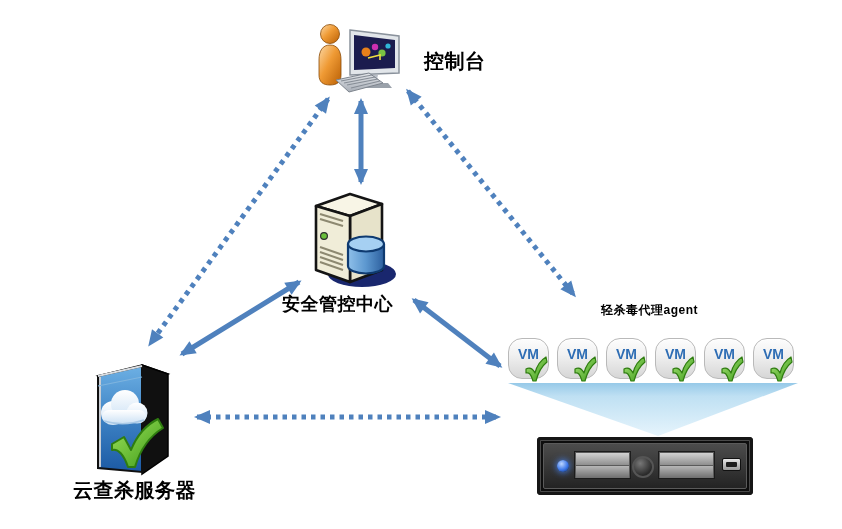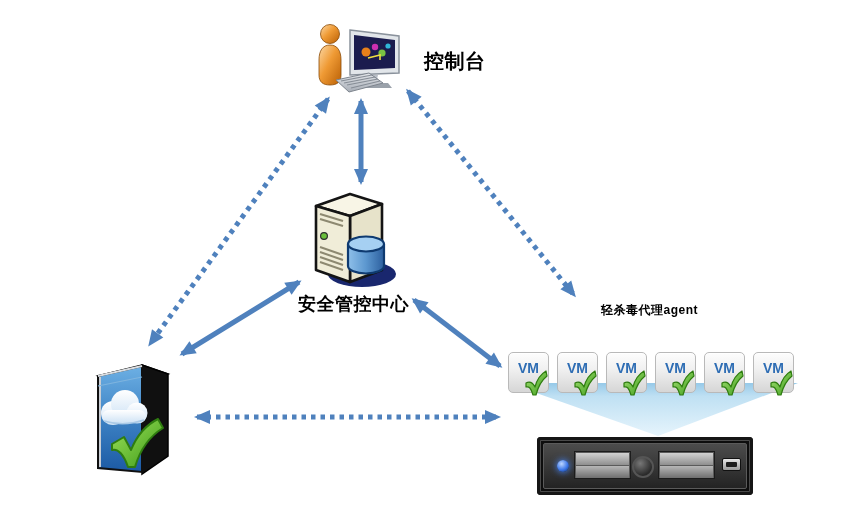--- a/index.html
+++ b/index.html
@@ -7,33 +7,33 @@
     position:relative;width:842px;height:529px;overflow:hidden;
     background:var(--background,#ffffff);
     font-family:"Liberation Sans","DejaVu Sans",sans-serif;
   }
   .abs{position:absolute;}
   .node-label{
     position:absolute;font-weight:bold;color:#000;white-space:nowrap;
     letter-spacing:0.5px;
   }
   .lbl-console{left:424px;top:48px;font-size:20px;}
-  .lbl-center{left:298px;top:292px;font-size:18px;}
+  .lbl-center{left:282px;top:292px;font-size:18px;}
   .lbl-cloud{left:73px;top:477px;font-size:20px;}
   .lbl-vmagent{left:601px;top:302px;font-size:12px;}
 
   
   svg.arrows{position:absolute;left:0;top:0;pointer-events:none;}
   .arrow{stroke:var(--arrow,#4f81bd);stroke-width:5;fill:none;}
   .arrow.dotted{stroke-dasharray:4.5 5;stroke-linecap:butt;}
   #ah path{fill:var(--arrow,#4f81bd);}
 
   
   .vm{
-    position:absolute;top:352px;width:39px;height:39px;border-radius:5px;
+    position:absolute;top:338px;width:39px;height:39px;border-radius:14px;
     background:linear-gradient(180deg,#fdfdfd 0%,#f1f1f1 40%,#d6d6d6 100%);
     border:1px solid #b9b9b9;
     box-shadow:inset 0 1px 0 #ffffff;
     text-align:center;
   }
   .vm-label{
     display:block;margin-top:7px;font-size:14px;font-weight:bold;
     color:var(--vm-text,#2e6db4);font-family:"Liberation Sans",sans-serif;
   }
   .vm-check{position:absolute;left:15px;top:17px;width:24px;height:26px;}
@@ -198,20 +198,21 @@
     <line x1="12" y1="26" x2="56" y2="17" stroke="#7fb4de" stroke-width="1.2"></line>
     <g>
       <circle cx="27" cy="53" r="12" fill="url(#cloudG)"></circle>
       <circle cx="39" cy="44" r="14" fill="url(#cloudG)"></circle>
       <circle cx="51" cy="53" r="10.5" fill="url(#cloudG)"></circle>
       <rect x="16" y="50" width="44" height="13" rx="6.5" fill="url(#cloudG)"></rect>
       <path d="M18,61 Q38,67 58,60" stroke="#a9c9e6" stroke-width="1.5" fill="none"></path>
     </g>
     <path d="M26,84 L38,77 L45,90 C51,75 60,65 72,59 L77,68 C64,76 54,90 49,107 L42,107 C38,95 32,88 26,90 Z" fill="url(#chkG)" stroke="#2f7d10" stroke-width="2" stroke-linejoin="round"></path>
   </svg>
+  <div class="node-label lbl-cloud">云查杀服务器</div>
 
   <div class="node-label lbl-vmagent">轻杀毒代理agent</div>
 
   <div class="vm" style="left:508px">
     <span class="vm-label">VM</span>
     <svg class="vm-check" viewBox="0 0 24 26">
       <path d="M2,13 C6,11 9,13 11,17 C13,9 17,4 22,1 L23,6 C18,10 14,17 12,25 L9,25 C7,18 5,16 2,17 Z" fill="url(#chkG2)" stroke="#2f7d10" stroke-width="1.2" stroke-linejoin="round"></path>
       <defs>
           <linearGradient id="chkG2" x1="0" y1="0" x2="1" y2="1">
         <stop offset="0" stop-color="#a8e57a"></stop>

